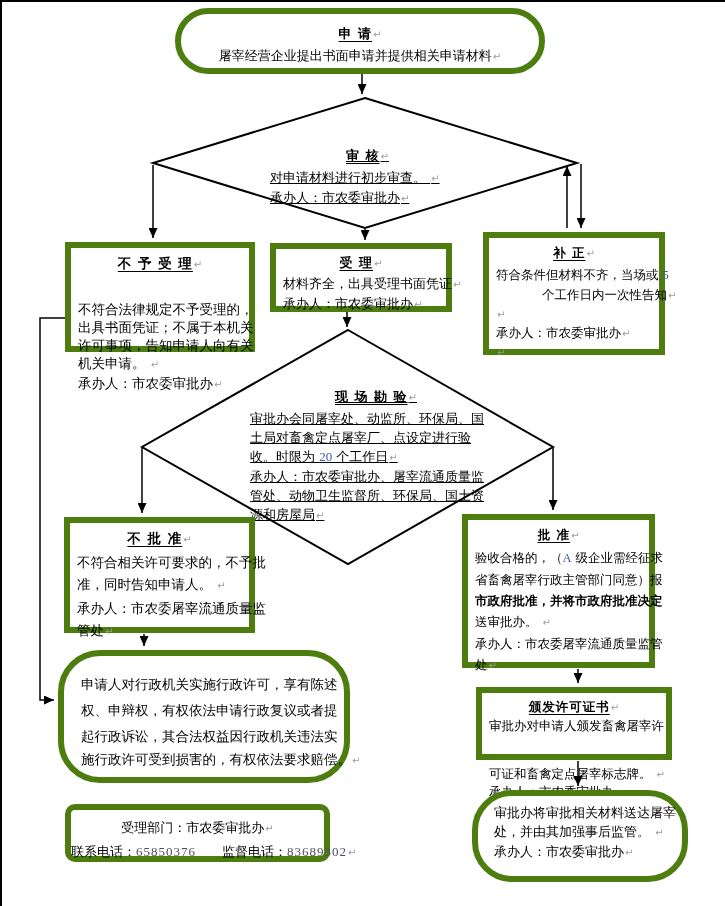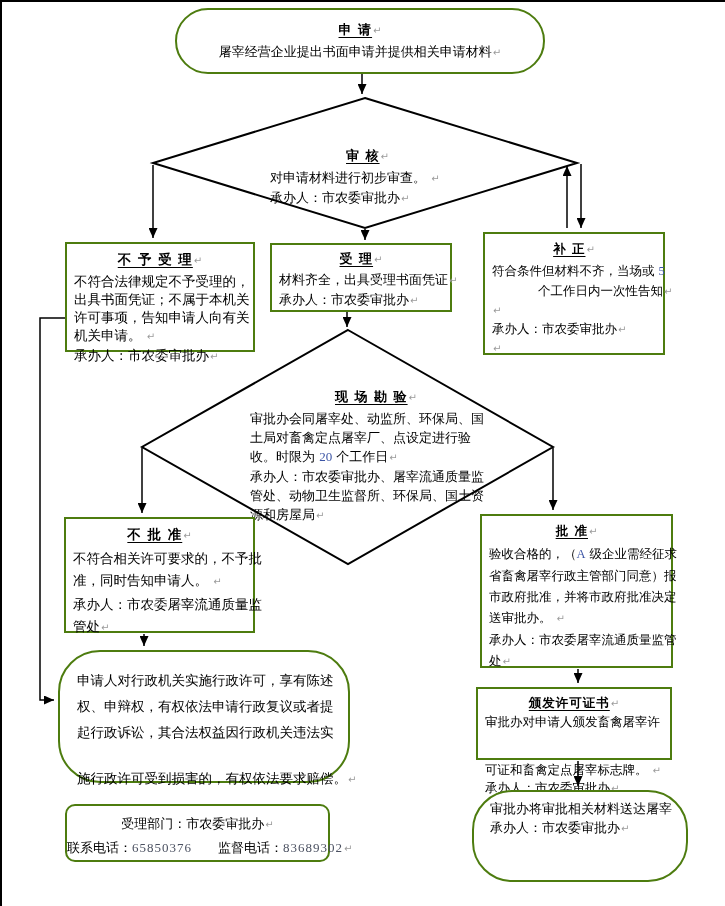--- a/index.html
+++ b/index.html
@@ -4,22 +4,22 @@
 <style>
   html,body{margin:0;padding:0;}
   body{
     width:725px;height:906px;position:relative;background:#ffffff;
     font-family:"DejaVu Sans","Liberation Sans",sans-serif;color:#000;
     overflow:hidden;
   }
   .page-edge-top{position:absolute;left:0;top:0;width:725px;height:2px;background:#000;}
   .page-edge-left{position:absolute;left:0;top:0;width:2px;height:906px;background:#000;}
   svg.overlay{position:absolute;left:0;top:0;z-index:1;}
-  .node{position:absolute;border:2px solid #4d7c0f;background:#fff;box-sizing:border-box;z-index:2;}
-  .dtext{position:absolute;z-index:2;}
+  .node{position:absolute;border:6px solid #4d7c0f;background:#fff;box-sizing:border-box;z-index:2;}
+  .dtext{position:absolute;z-index:2;text-decoration:underline;}
   .trow{text-align:center;white-space:pre;line-height:22px;}
   .title{font-weight:bold;text-decoration:underline;text-underline-offset:3px;letter-spacing:1px;}
   .bl{white-space:pre;line-height:19px;}
   .rm{color:#9b9b9b;font-size:10px;margin-left:1px;text-decoration:none;}
   .num{font-family:"Liberation Serif",serif;color:#3c55a5;}
   .phone{font-family:"Liberation Serif",serif;color:#4a5060;letter-spacing:1px;}
   .fs13{font-size:13px;}
   .fs135{font-size:13.5px;}
   .fs125{font-size:12.5px;}
   .pad{padding:4px 7px;}
@@ -59,21 +59,21 @@
 </div>
 
 <div class="dtext fs13" style="left:270px;top:145px;width:195px;">
   <div class="trow"><span class="title">审 核</span><span class="rm">↵</span></div>
   <div class="bl"><span>对申请材料进行初步审查。 </span><span class="rm">↵</span></div>
   <div class="bl"><span>承办人：市农委审批办</span><span class="rm">↵</span></div>
 </div>
 
 <div class="node fs135 pad" style="left:65px;top:242px;width:190px;height:110px;">
   <div class="trow"><span class="title">不 予 受 理</span><span class="rm">↵</span></div>
-  <div class="bl" style="line-height:18px;"><span>不符合法律规定不予受理的，</span></div>
+  <div class="bl" style="line-height:18px;margin-top:24px;"><span>不符合法律规定不予受理的，</span></div>
   <div class="bl" style="line-height:18px;"><span>出具书面凭证；不属于本机关</span></div>
   <div class="bl" style="line-height:18px;"><span>许可事项，告知申请人向有关</span></div>
   <div class="bl" style="line-height:18px;"><span>机关申请。 </span><span class="rm">↵</span></div>
   <div class="bl" style="line-height:18px;"><span>承办人：市农委审批办</span><span class="rm">↵</span></div>
 </div>
 
 <div class="node fs13 pad" style="left:270px;top:243px;width:182px;height:69px;">
   <div class="trow" style="line-height:20px;"><span class="title">受 理</span><span class="rm">↵</span></div>
   <div class="bl"><span>材料齐全，出具受理书面凭证</span><span class="rm">↵</span></div>
   <div class="bl"><span>承办人：市农委审批办</span><span class="rm">↵</span></div>
@@ -99,45 +99,46 @@
 </div>
 
 <div class="node fs135 pad" style="left:64px;top:517px;width:191px;height:116px;">
   <div class="trow"><span class="title">不 批 准</span><span class="rm">↵</span></div>
   <div class="bl" style="line-height:22px;"><span>不符合相关许可要求的，不予批</span></div>
   <div class="bl" style="line-height:22px;"><span>准，同时告知申请人。 </span><span class="rm">↵</span></div>
   <div class="bl" style="line-height:22px;"><span>承办人：市农委屠宰流通质量监</span></div>
   <div class="bl" style="line-height:22px;"><span>管处</span><span class="rm">↵</span></div>
 </div>
 
-<div class="node fs125 pad" style="left:480px;top:514px;width:193px;height:154px;">
+<div class="node fs125 pad" style="left:462px;top:514px;width:193px;height:154px;">
   <div class="trow"><span class="title">批 准</span><span class="rm">↵</span></div>
   <div class="bl" style="line-height:21px;"><span>验收合格的，（</span><span class="num">A</span><span> 级企业需经征求</span></div>
   <div class="bl" style="line-height:21px;"><span>省畜禽屠宰行政主管部门同意）报</span></div>
-  <div class="bl" style="line-height:21px;"><span>市政府批准，并将市政府批准决定</span></div>
+  <div class="bl" style="line-height:21px;font-weight:bold;"><span>市政府批准，并将市政府批准决定</span></div>
   <div class="bl" style="line-height:21px;"><span>送审批办。 </span><span class="rm">↵</span></div>
   <div class="bl" style="line-height:21px;"><span>承办人：市农委屠宰流通质量监管</span></div>
   <div class="bl" style="line-height:21px;"><span>处</span><span class="rm">↵</span></div>
 </div>
 
 <div class="node fs135" style="left:58px;top:650px;width:292px;height:133px;border-radius:42px;padding:15px 0 0 17px;">
   <div class="bl" style="line-height:26px;"><span>申请人对行政机关实施行政许可，享有陈述</span></div>
   <div class="bl" style="line-height:26px;"><span>权、申辩权，有权依法申请行政复议或者提</span></div>
   <div class="bl" style="line-height:26px;"><span>起行政诉讼，其合法权益因行政机关违法实</span></div>
-  <div class="bl" style="line-height:26px;margin-top:20px;"><span>施行政许可受到损害的，有权依法要求赔偿。</span><span class="rm">↵</span></div>
+  <div class="bl" style="line-height:20px;"><span>施行政许可受到损害的，有权依法要求赔偿。</span><span class="rm">↵</span></div>
 </div>
 
 <div class="node fs13 center" style="left:65px;top:794px;width:265px;height:58px;border-radius:10px;padding-top:6px;margin-top:10px;">
   <div class="bl" style="line-height:23px;"><span>受理部门：市农委审批办</span><span class="rm">↵</span></div>
   <div class="bl" style="line-height:23px;"><span>联系电话：</span><span class="phone">65850376</span><span>　　</span><span>监督电话：</span><span class="phone">83689302</span><span class="rm">↵</span></div>
 </div>
 
 <div class="node fs125 pad" style="left:476px;top:687px;width:196px;height:73px;">
   <div class="trow" style="line-height:19px;"><span class="title">颁发许可证书</span><span class="rm">↵</span></div>
   <div class="bl" style="line-height:17px;"><span>审批办对申请人颁发畜禽屠宰许</span></div>
   <div class="bl" style="line-height:17px;margin-top:31px;"><span>可证和畜禽定点屠宰标志牌。 </span><span class="rm">↵</span></div>
   <div class="bl" style="line-height:17px;"><span>承办人：市农委审批办</span><span class="rm">↵</span></div>
 </div>
 
 <div class="node fs13" style="left:472px;top:790px;width:216px;height:92px;border-radius:40px;padding:7px 8px 0 16px;">
   <div class="bl" style="line-height:19px;"><span>审批办将审批相关材料送达屠宰</span></div>
+  <div class="bl" style="line-height:19px;"><span>处，并由其加强事后监管。 </span><span class="rm">↵</span></div>
   <div class="bl" style="line-height:19px;"><span>承办人：市农委审批办</span><span class="rm">↵</span></div>
 </div>
 
 </body></html>

